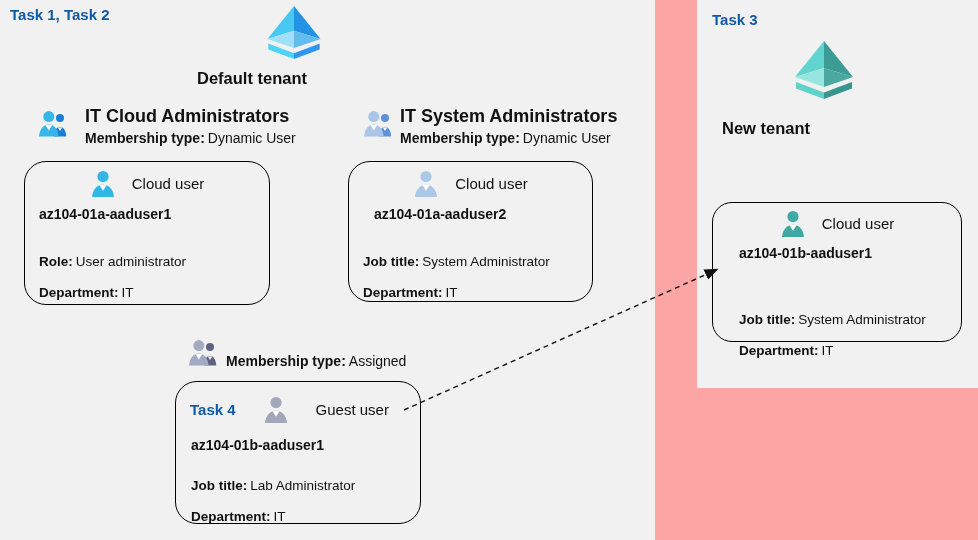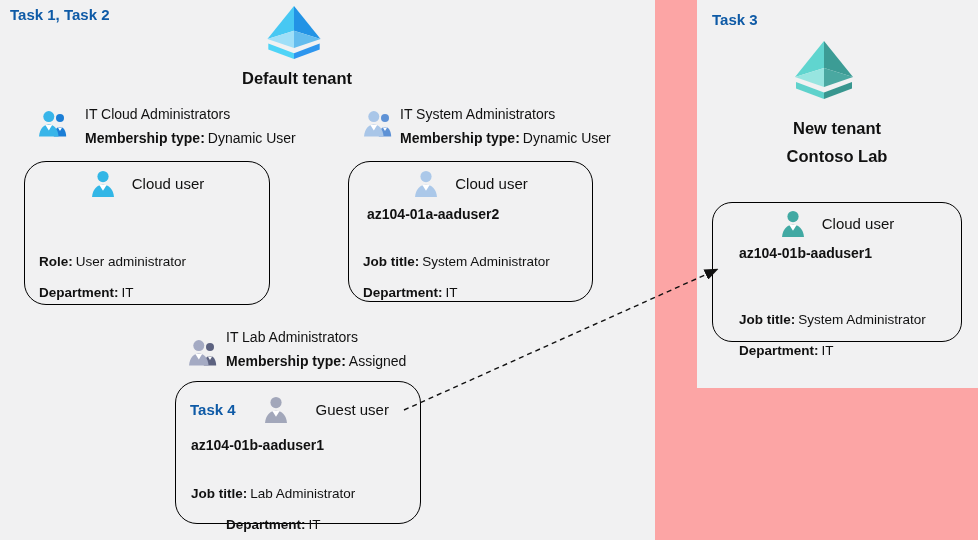--- a/index.html
+++ b/index.html
@@ -15,22 +15,22 @@
   }
   *{box-sizing:border-box;margin:0;padding:0}
   html,body{width:978px;height:540px;background:#ffffff;
     font-family:"Liberation Sans","DejaVu Sans",sans-serif;color:var(--ink);}
   #stage{position:relative;width:978px;height:540px;overflow:hidden;background:#fca5a5;}
   .panel{position:absolute;background:var(--panel-bg);}
   #left-panel{left:0;top:0;width:655px;height:540px;}
   #right-panel{left:697px;top:0;width:281px;height:388px;}
   .abs{position:absolute;}
   .task-label{font-size:15px;font-weight:bold;color:var(--task-blue);white-space:nowrap;}
-  .tenant-name{font-size:16.5px;font-weight:bold;text-align:center;white-space:nowrap;}
-  .grp-name{font-size:14px;font-weight:normal;white-space:nowrap;}
+  .tenant-name{font-size:16.5px;font-weight:bold;white-space:nowrap;}
+  .grp-name{font-size:18px;font-weight:bold;white-space:nowrap;}
   .mem-line{font-size:14px;white-space:nowrap;}
   .mem-line .b{font-weight:bold;margin-right:3px;margin-top:44px;}
   .user-box{position:absolute;border:1.4px solid var(--box-border);border-radius:22px;}
   .box-header{position:absolute;left:0;right:0;display:flex;justify-content:center;
     align-items:center;gap:16px;font-size:15px;}
   .box-header.left-align{justify-content:flex-start;padding-left:14px;gap:27px;}
   .user-name{position:absolute;font-size:14px;font-weight:bold;white-space:nowrap;}
   .attrs{position:absolute;font-size:13.5px;line-height:19px;}
   .attr-line{white-space:nowrap;margin-top:12px;}
   .attr-line .b{font-weight:bold;margin-right:3px;}
@@ -107,40 +107,41 @@
 
     <div class="user-box" style="left:24px;top:161px;width:246px;height:144px;">
       <div class="box-header" style="top:7px;">
         <svg class="person-cyan" width="26" height="28" viewBox="0 0 24 26">
           <circle class="fill" cx="12" cy="7" r="5.2"></circle>
           <path class="fill" d="M1.8,26 C2.4,18.6 6.6,14.6 12,14.6 C17.4,14.6 21.6,18.6 22.2,26 Z"></path>
           <polygon class="collar" points="8.6,14.9 12,20.3 15.4,14.9"></polygon>
         </svg>
         <span>Cloud user</span>
       </div>
+      <div class="user-name" style="left:14px;top:44px;">az104-01a-aaduser1</div>
       <div class="attrs" style="left:14px;top:78px;">
         <div class="attr-line">
           <span class="b">Role:</span><span>User administrator</span>
         </div>
         <div class="attr-line">
           <span class="b">Department:</span><span>IT</span>
         </div>
       </div>
     </div>
 
     <div class="user-box" style="left:348px;top:161px;width:245px;height:141px;">
       <div class="box-header" style="top:7px;">
         <svg class="person-lightblue" width="26" height="28" viewBox="0 0 24 26">
           <circle class="fill" cx="12" cy="7" r="5.2"></circle>
           <path class="fill" d="M1.8,26 C2.4,18.6 6.6,14.6 12,14.6 C17.4,14.6 21.6,18.6 22.2,26 Z"></path>
           <polygon class="collar" points="8.6,14.9 12,20.3 15.4,14.9"></polygon>
         </svg>
         <span>Cloud user</span>
       </div>
-      <div class="user-name" style="left:18px;top:44px;">az104-01a-aaduser2</div>
+      <div class="user-name" style="left:25px;top:44px;">az104-01a-aaduser2</div>
       <div class="attrs" style="left:14px;top:78px;">
         <div class="attr-line">
           <span class="b">Job title:</span><span>System Administrator</span>
         </div>
         <div class="attr-line">
           <span class="b">Department:</span><span>IT</span>
         </div>
       </div>
     </div>
 
@@ -149,37 +150,36 @@
           <circle class="back-fill fill" cx="22" cy="8" r="4"></circle>
         <path class="back-fill" d="M15.8,26.5 C16.1,20.2 18.8,17.1 22,17.1 C25.2,17.1 27.9,20.2 28.2,26.5 Z"></path>
         <polygon class="collar" points="19.9,17.4 22,20.9 24.1,17.4"></polygon>
         </g>
       <g class="front">
           <circle class="front-fill" cx="10.8" cy="6.6" r="5.5"></circle>
         <path class="front-fill" d="M1,26.5 C1.7,18.7 5.8,14.6 10.8,14.6 C15.8,14.6 19.9,18.7 20.6,26.5 Z"></path>
         <polygon class="collar" points="7.4,15 10.8,20.6 14.2,15"></polygon>
         </g>
     </svg>
-    <div class="abs grp-name" style="left:226px;top:329px;">IT Lab Administrators</div>
     <div class="abs mem-line" style="left:226px;top:353px;">
       <span class="b">Membership type:</span><span>Assigned</span>
     </div>
 
     <div class="user-box" style="left:175px;top:381px;width:246px;height:143px;">
       <div class="box-header left-align" style="top:13px;">
         <span class="task-label">Task 4</span>
         <svg class="person-gray" width="26" height="28" viewBox="0 0 24 26">
           <circle class="fill" cx="12" cy="7" r="5.2"></circle>
           <path class="fill" d="M1.8,26 C2.4,18.6 6.6,14.6 12,14.6 C17.4,14.6 21.6,18.6 22.2,26 Z"></path>
           <polygon class="collar" points="8.6,14.9 12,20.3 15.4,14.9"></polygon>
         </svg>
         <span>Guest user</span>
       </div>
       <div class="user-name" style="left:15px;top:55px;">az104-01b-aaduser1</div>
-      <div class="attrs" style="left:15px;top:90px;text-align:center;">
+      <div class="attrs" style="left:15px;top:82px;">
         <div class="attr-line">
           <span class="b">Job title:</span><span>Lab Administrator</span>
         </div>
         <div class="attr-line">
           <span class="b">Department:</span><span>IT</span>
         </div>
       </div>
     </div>
   </div>
 
@@ -188,21 +188,20 @@
 
     <svg class="abs ad-teal" style="left:94px;top:40px;" width="66" height="60" viewBox="0 0 64 60">
       <polygon class="f-tl" points="32,1 3,37 32,28"></polygon>
       <polygon class="f-tr" points="32,1 61,37 32,28"></polygon>
       <polygon class="f-bl" points="3,37 32,47 32,28"></polygon>
       <polygon class="f-br" points="61,37 32,47 32,28"></polygon>
       <polygon class="c-l" points="4,42 32,52.5 32,59 4,48.5"></polygon>
       <polygon class="c-r" points="60,42 32,52.5 32,59 60,48.5"></polygon>
     </svg>
     <div class="abs tenant-name" style="left:25px;top:119px;width:230px;">New tenant</div>
-    <div class="abs tenant-name" style="left:25px;top:147px;width:230px;">Contoso Lab</div>
 
     <div class="user-box" style="left:15px;top:202px;width:250px;height:140px;border-radius:20px;">
       <div class="box-header" style="top:6px;">
         <svg class="person-teal" width="26" height="28" viewBox="0 0 24 26">
           <circle class="fill" cx="12" cy="7" r="5.2"></circle>
           <path class="fill" d="M1.8,26 C2.4,18.6 6.6,14.6 12,14.6 C17.4,14.6 21.6,18.6 22.2,26 Z"></path>
           <polygon class="collar" points="8.6,14.9 12,20.3 15.4,14.9"></polygon>
         </svg>
         <span>Cloud user</span>
       </div>

